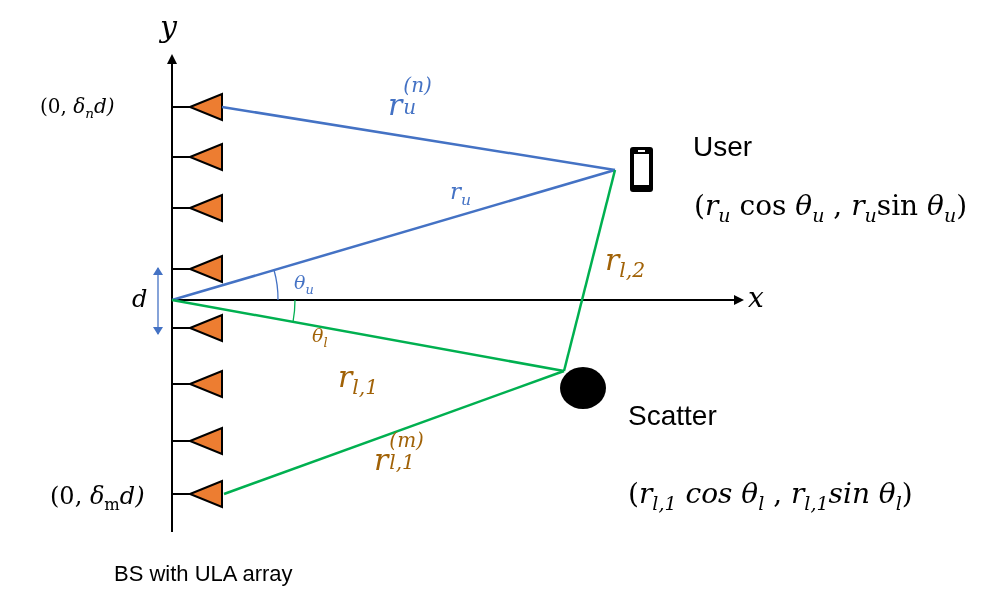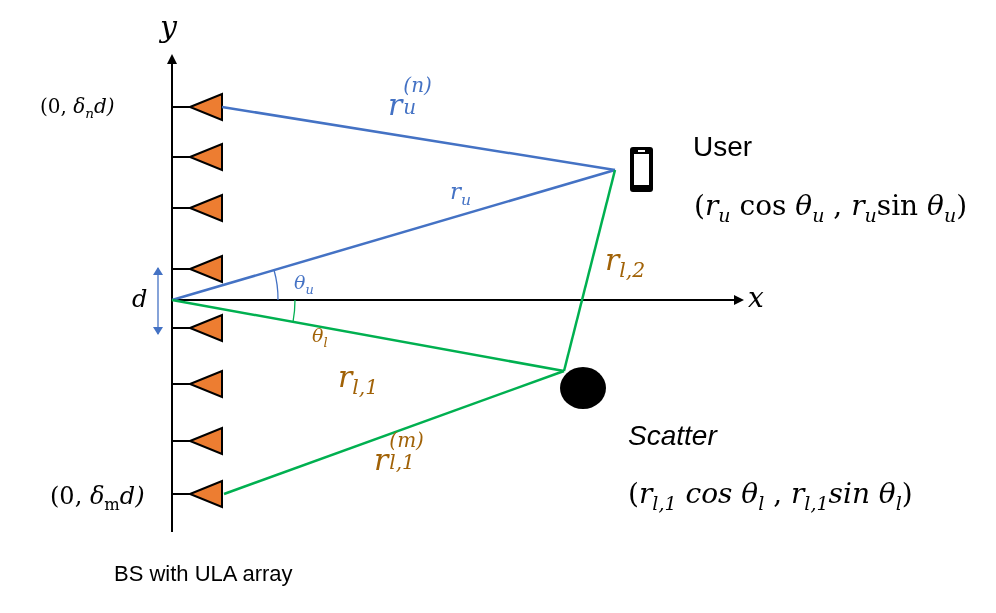--- a/index.html
+++ b/index.html
@@ -131,17 +131,17 @@
   </div>
   <div class="lbl math green" style="left:312px; top:303px; font-size:19px;margin-top:23px;">
     <span>θ</span><sub>l</sub>
   </div>
 
   <div class="lbl sans black" style="left:677px; top:133px; font-size:28px;margin-left:16px;">User</div>
   <div class="lbl black" style="left:678px; top:192px; font-size:28px;margin-left:16px;">
     <span class="upright">(</span><span class="math">r</span><sub class="math">u</sub><span class="upright"> cos </span><span class="math">θ</span><sub class="math">u</sub><span class="upright"> , </span><span class="math">r</span><sub class="math">u</sub><span class="upright">sin </span><span class="math">θ</span><sub class="math">u</sub><span class="upright">)</span>
   </div>
 
-  <div class="lbl sans black" style="left:628px; top:422px; font-size:28px;font-style:italic;">Scatter</div>
+  <div class="lbl sans black" style="left:628px; top:402px; font-size:28px;">Scatter</div>
   <div class="lbl black" style="left:628px; top:480px; font-size:28px;">
     <span class="upright">(</span><span class="math">r</span><sub class="math">l,1</sub><span class="math"> cos </span><span class="math">θ</span><sub class="math">l</sub><span class="upright"> , </span><span class="math">r</span><sub class="math">l,1</sub><span class="math">sin </span><span class="math">θ</span><sub class="math">l</sub><span class="upright">)</span>
   </div>
 </div>
 
 </body></html>

